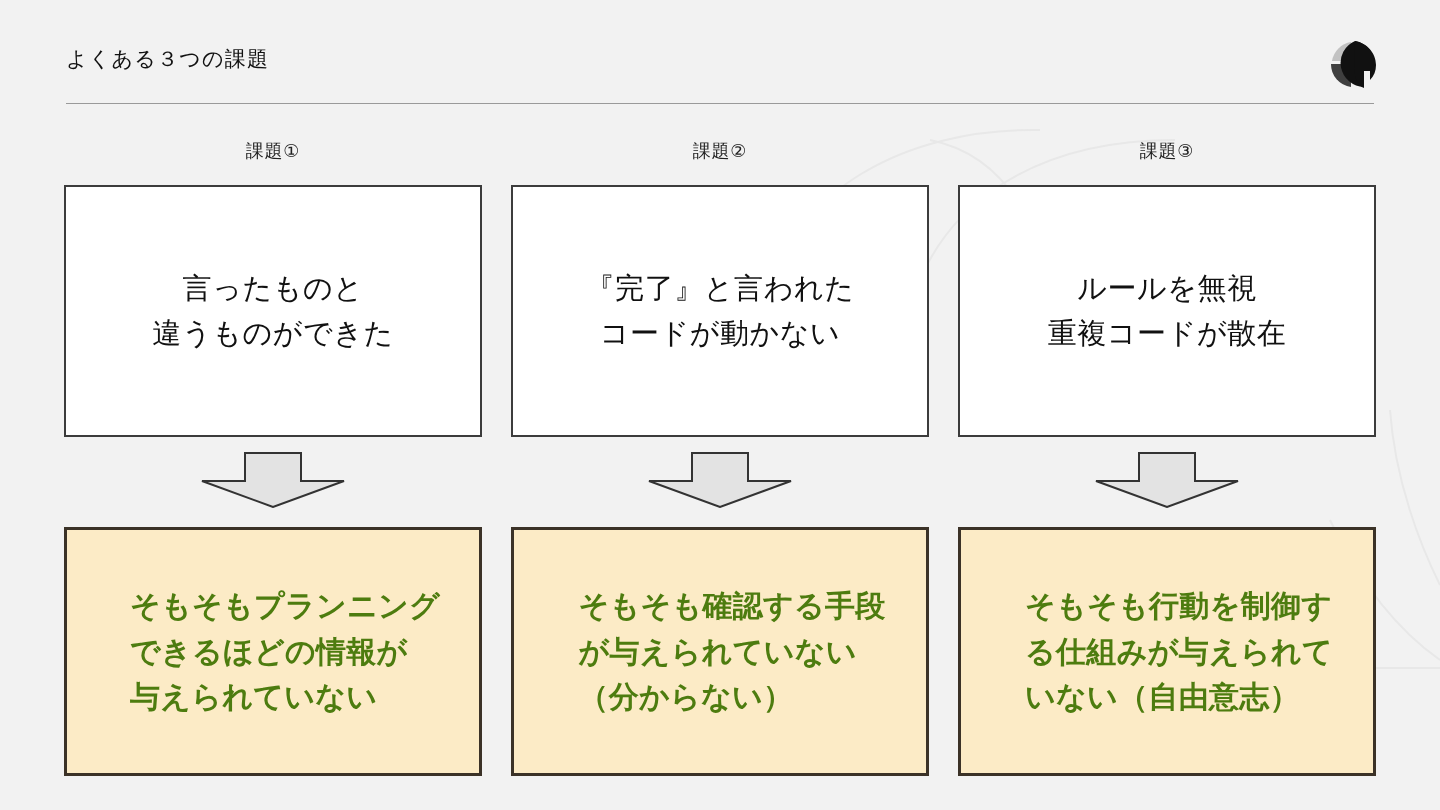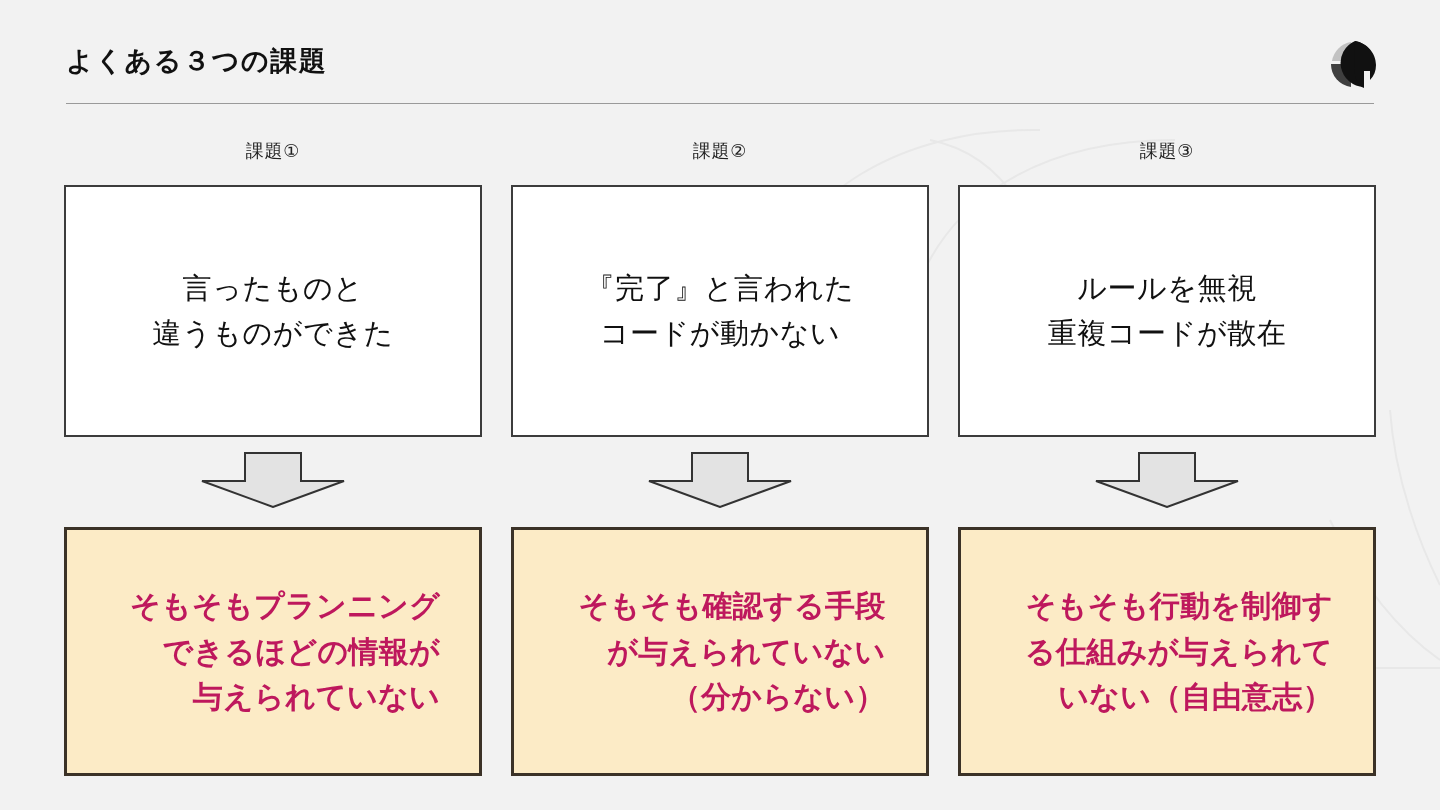--- a/index.html
+++ b/index.html
@@ -38,22 +38,22 @@
     left: 0;
     top: 0;
     width: 1440px;
     height: 110px;
     z-index: 3;
   }
   #page-title {
     position: absolute;
     left: 66px;
     top: 48px;
-    font-size: 27px;
-    font-weight: bold;
+    font-size: 21px;
+    font-weight: normal;
     color: #111111;
     letter-spacing: 0.06em;
     line-height: 1;
     white-space: nowrap;
   }
   #header-rule {
     position: absolute;
     left: 66px;
     top: 103px;
     width: 1308px;
@@ -132,24 +132,24 @@
     width: 418px;
     height: 249px;
     box-sizing: border-box;
     background: #fcebc6;
     border: 3px solid #3b3227;
     display: flex;
     align-items: center;
     justify-content: center;
   }
   .cause-text {
-    text-align: right;
+    text-align: left;
     font-size: 30px;
     font-weight: bold;
-    color: #be185d;
+    color: #4d7c0f;
     line-height: 1.52;
     letter-spacing: 0.01em;
     white-space: pre-line;
     margin-left: 24px;
   }
 </style>
 </head>
 <body>
 
 <div id="slide">

